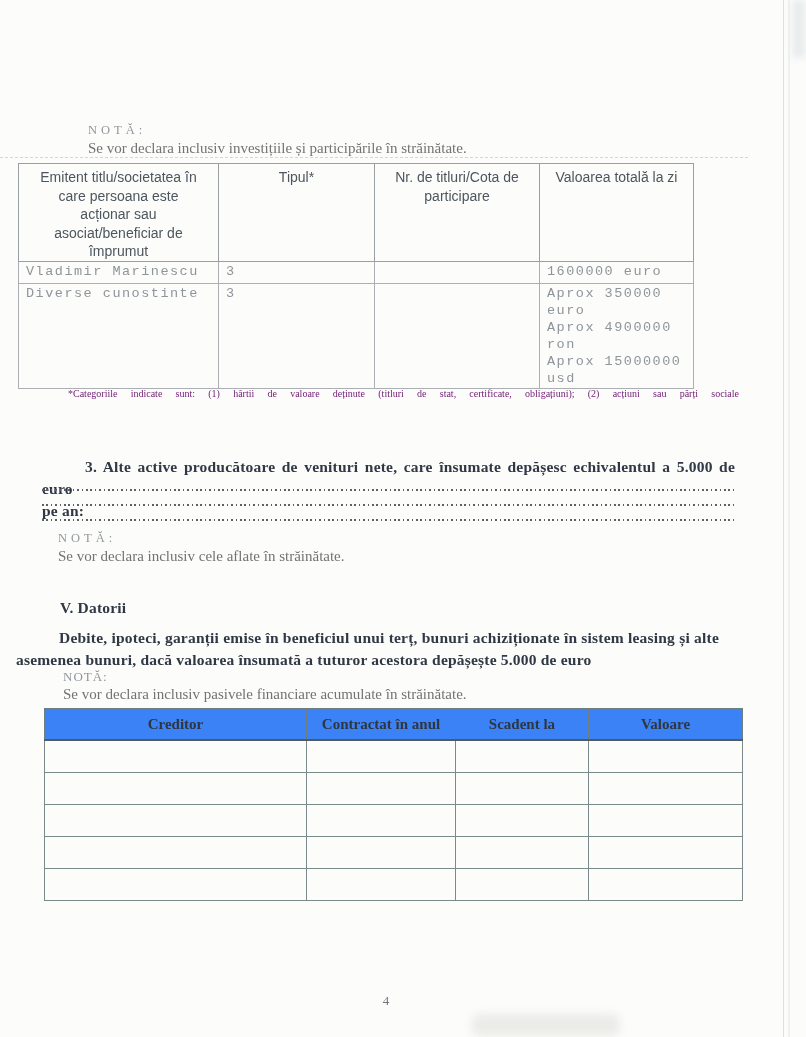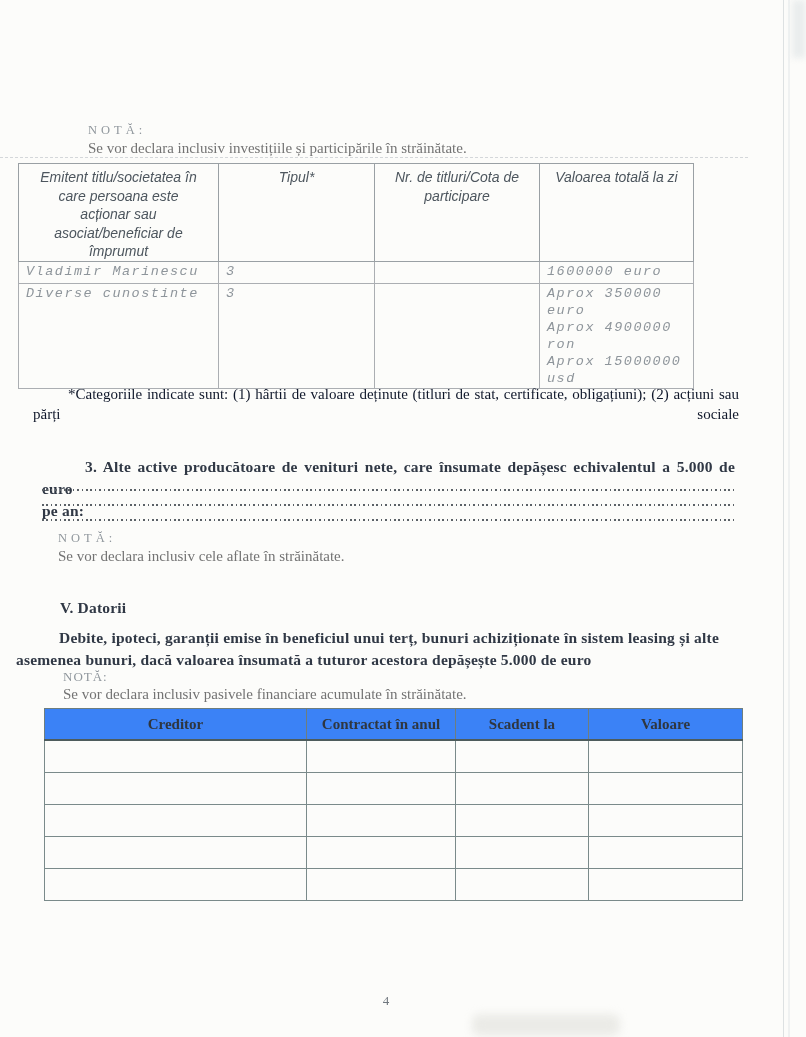--- a/index.html
+++ b/index.html
@@ -32,21 +32,21 @@
   }
   .t1 td {
     font-family:"Liberation Mono", monospace; font-size:13.5px; letter-spacing:1.5px;
     color:#8e959b; vertical-align:top; padding:1px 7px; line-height:17px;
     border:1px solid #abaeb2; white-space:pre-line;
   }
   .t1 .hrow th { height:89px; }
   .t1 .r1 td { height:19px; }
 
   
-  .footnote { font-size:15px; line-height:20px; color:#0f172a; }
+  .footnote { font-size:10px; line-height:20px; color:#701a75; }
   .footnote .fl1 { text-align:justify; text-align-last:justify; text-indent:35px; }
 
   
   .dotline {
     height:2px; margin-bottom:13px;
     background:repeating-linear-gradient(90deg,#5b6167 0 1.6px,transparent 1.6px 4.4px);
   }
 
   
   .t2 { border-collapse:collapse; table-layout:fixed; width:698px; border:1.5px solid #5d6c6c; }
@@ -72,21 +72,21 @@
 <div id="page">
 
 
   <div class="abs" style="left:88px; top:122px;">
     <div class="nota-label">NOTĂ:</div>
     <div class="nota-text">Se vor declara inclusiv investițiile și participările în străinătate.</div>
   </div>
 
   <div class="abs scan-dash-line" style="left:0; top:157px; width:748px;"></div>
 
-  <table class="t1 abs" style="left:18px; top:163px;font-style:italic;">
+  <table class="t1 abs" style="left:18px; top:163px;">
     <colgroup>
         <col style="width:200px">
         <col style="width:156px">
         <col style="width:165px">
         <col style="width:154px">
       </colgroup>
     <thead>
       <tr class="hrow">
         <th>Emitent titlu/societatea în
 care persoana este

